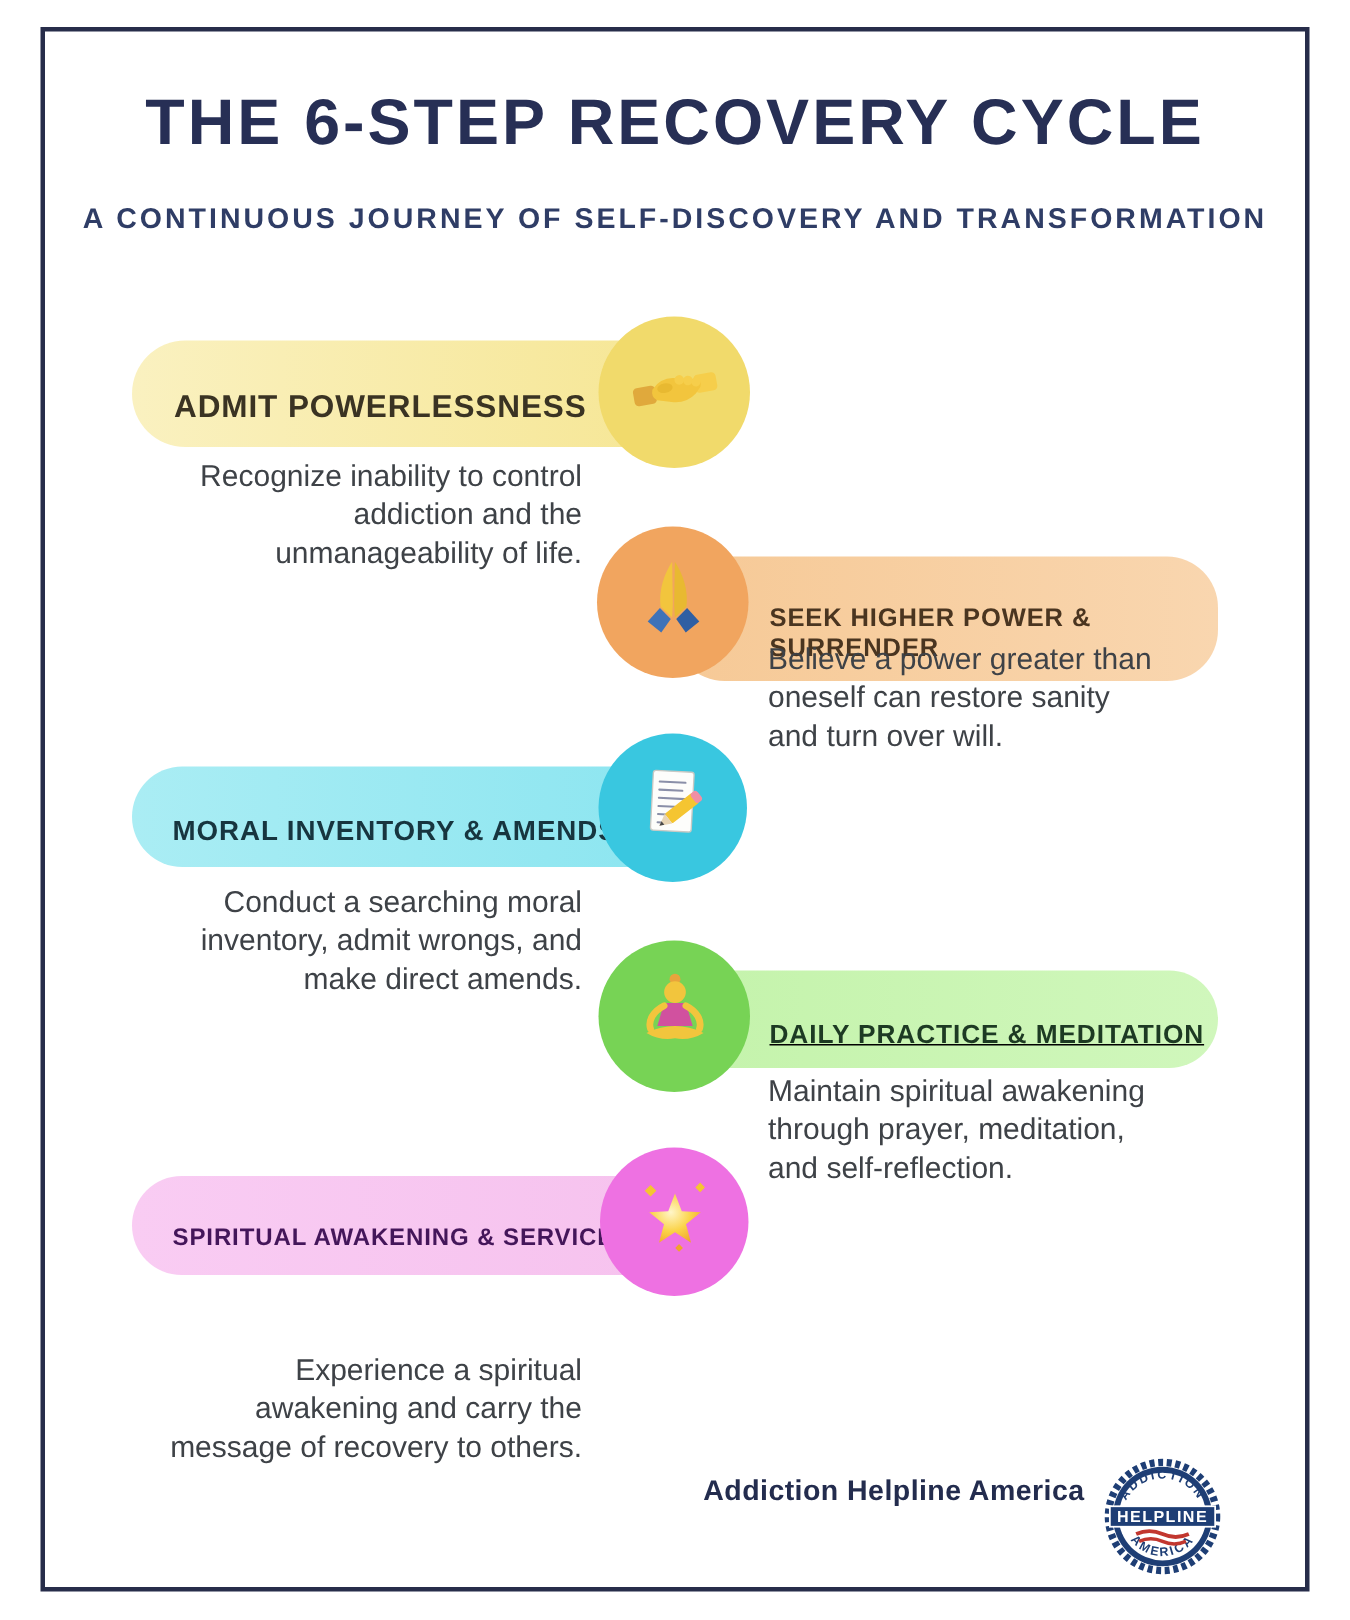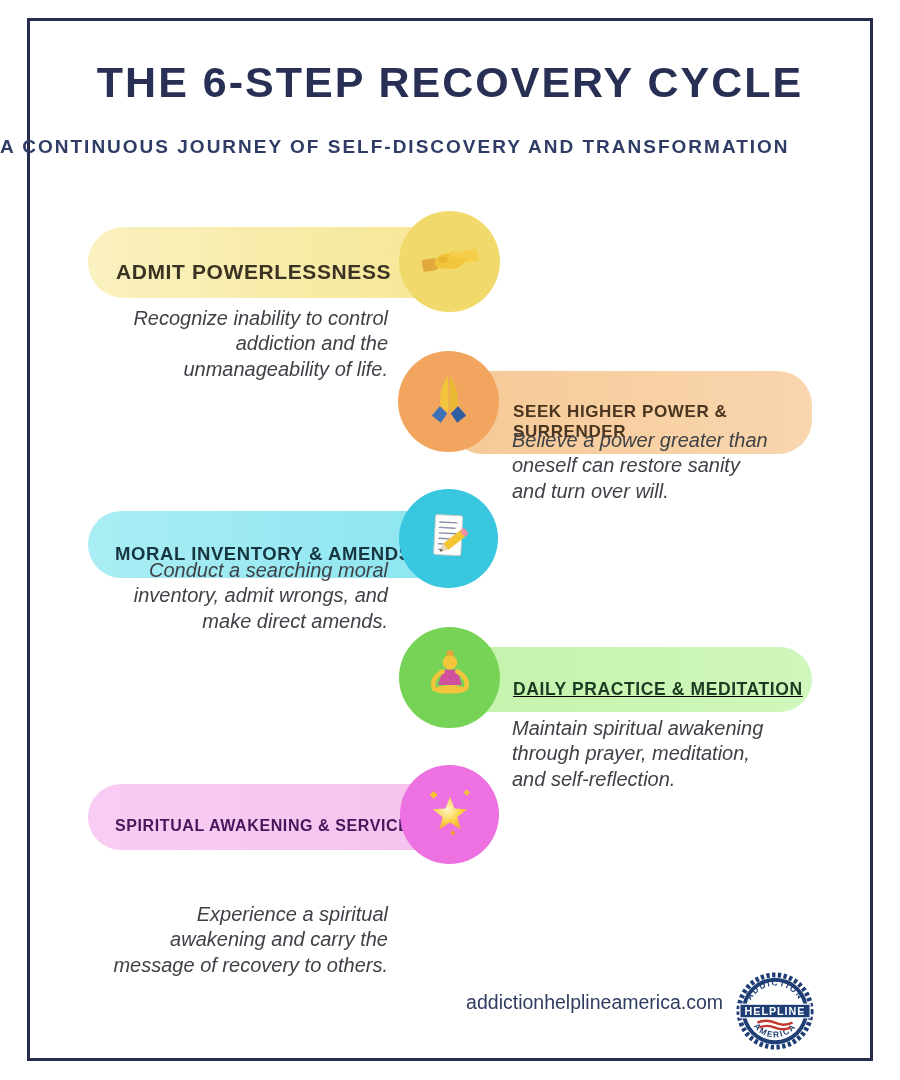--- a/index.html
+++ b/index.html
@@ -11,58 +11,57 @@
   .frame{
     position:absolute;left:27px;top:18px;width:846px;height:1043px;
     border:3px solid var(--frame-border,#272D4A);box-sizing:border-box;
   }
   .title{
     position:absolute;left:0;top:58px;width:900px;text-align:center;
     font-size:43px;font-weight:800;letter-spacing:2px;
     color:var(--title-color,#272F55);
   }
   .subtitle{
-    position:absolute;left:0;top:136px;width:900px;text-align:left;
+    position:absolute;left:0;top:136px;width:900px;text-align:center;
     font-size:19px;font-weight:600;letter-spacing:2px;
     color:var(--subtitle-color,#2F3D66);
   }
   .pill{
     position:absolute;display:flex;align-items:center;box-sizing:border-box;
     background:linear-gradient(90deg,var(--pill-start),var(--pill-end));
   }
   .pill .label{
     font-weight:800;color:var(--label);white-space:pre-line;line-height:1.18;
     letter-spacing:.6px;
     margin-top:19px;
   }
   .circle{
     position:absolute;border-radius:50%;background:var(--circle);
     display:flex;align-items:center;justify-content:center;z-index:2;
   }
   .desc{
     position:absolute;font-size:20px;line-height:1.27;white-space:pre-line;
     color:var(--body-text,#3E4247);
-    font-style:italic;
   }
   .desc.right{text-align:right;}
   
   .s1 .pill{left:88px;top:227px;width:367px;height:71px;border-radius:36px;padding-left:28px;}
   .s1 .label{font-size:21px;}
   .s1 .circle{left:399px;top:211px;width:101px;height:101px;}
   .s1 .desc{left:58px;top:306px;width:330px;}
   
   .s2 .pill{left:449px;top:371px;width:363px;height:83px;border-radius:34px;padding-left:64px;}
   .s2 .label{font-size:17px;}
   .s2 .circle{left:398px;top:351px;width:101px;height:101px;}
   .s2 .desc{left:512px;top:428px;width:310px;}
   
   .s3 .pill{left:88px;top:511px;width:372px;height:67px;border-radius:34px;padding-left:27px;}
   .s3 .label{font-size:18.5px;}
   .s3 .circle{left:399px;top:489px;width:99px;height:99px;}
-  .s3 .desc{left:58px;top:558px;width:330px;}
+  .s3 .desc{left:58px;top:590px;width:330px;}
   
   .s4 .pill{left:449px;top:647px;width:363px;height:65px;border-radius:33px;padding-left:64px;text-decoration:underline;}
   .s4 .label{font-size:17.5px;}
   .s4 .circle{left:399px;top:627px;width:101px;height:101px;}
   .s4 .desc{left:512px;top:716px;width:310px;}
   
   .s5 .pill{left:88px;top:784px;width:370px;height:66px;border-radius:33px;padding-left:27px;}
   .s5 .label{font-size:16px;}
   .s5 .circle{left:400px;top:765px;width:99px;height:99px;}
   .s5 .desc{left:48px;top:902px;width:340px;}
@@ -192,21 +191,21 @@
         <rect x="33" y="52" width="4" height="4" fill="#F0A32B" transform="rotate(45 35 54)"></rect>
       </svg>
     </span>
   </div>
   <div class="desc right">Experience a spiritual
 awakening and carry the
 message of recovery to others.</div>
 </div>
 
 <div class="footer-text">
-  <div class="website">addictionhelplineamerica.com</div>
+  <div class="brand">Addiction Helpline America</div>
 </div>
 
 <div class="badge">
   <svg width="78" height="78" viewBox="0 0 80 80">
     <circle cx="40" cy="40" r="37" fill="none" stroke="#1E3E75" stroke-width="5" stroke-dasharray="3.4 2.5"></circle>
     <circle cx="40" cy="40" r="34" fill="#1E3E75"></circle>
     <circle cx="40" cy="40" r="30" fill="#FFFFFF"></circle>
     <defs>
       <path id="arcTop" d="M 12,42 A 28,28 0 0 1 68,42"></path>
       <path id="arcBot" d="M 13,40 A 27,27 0 0 0 67,40"></path>

